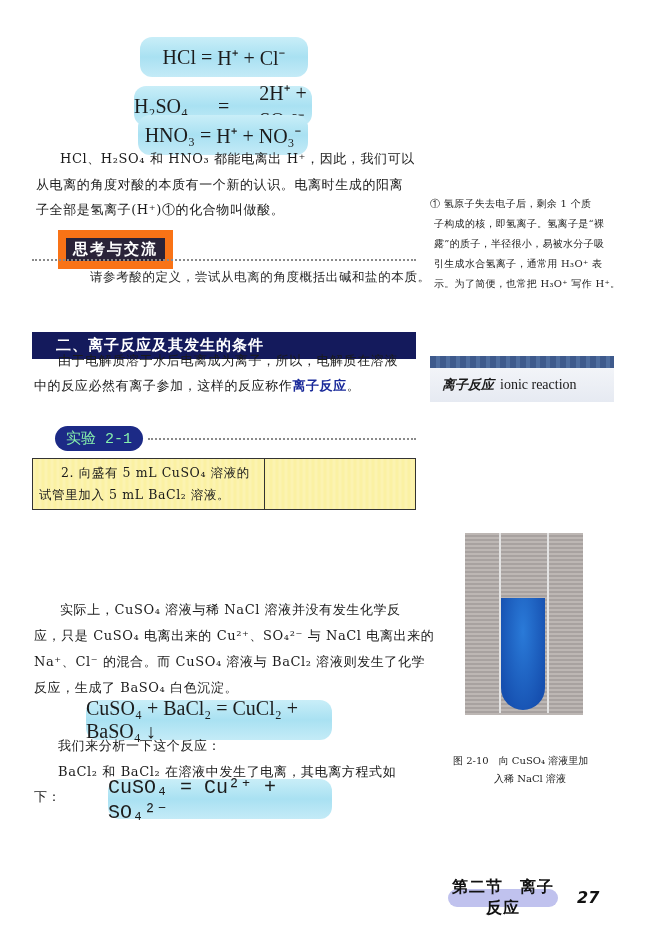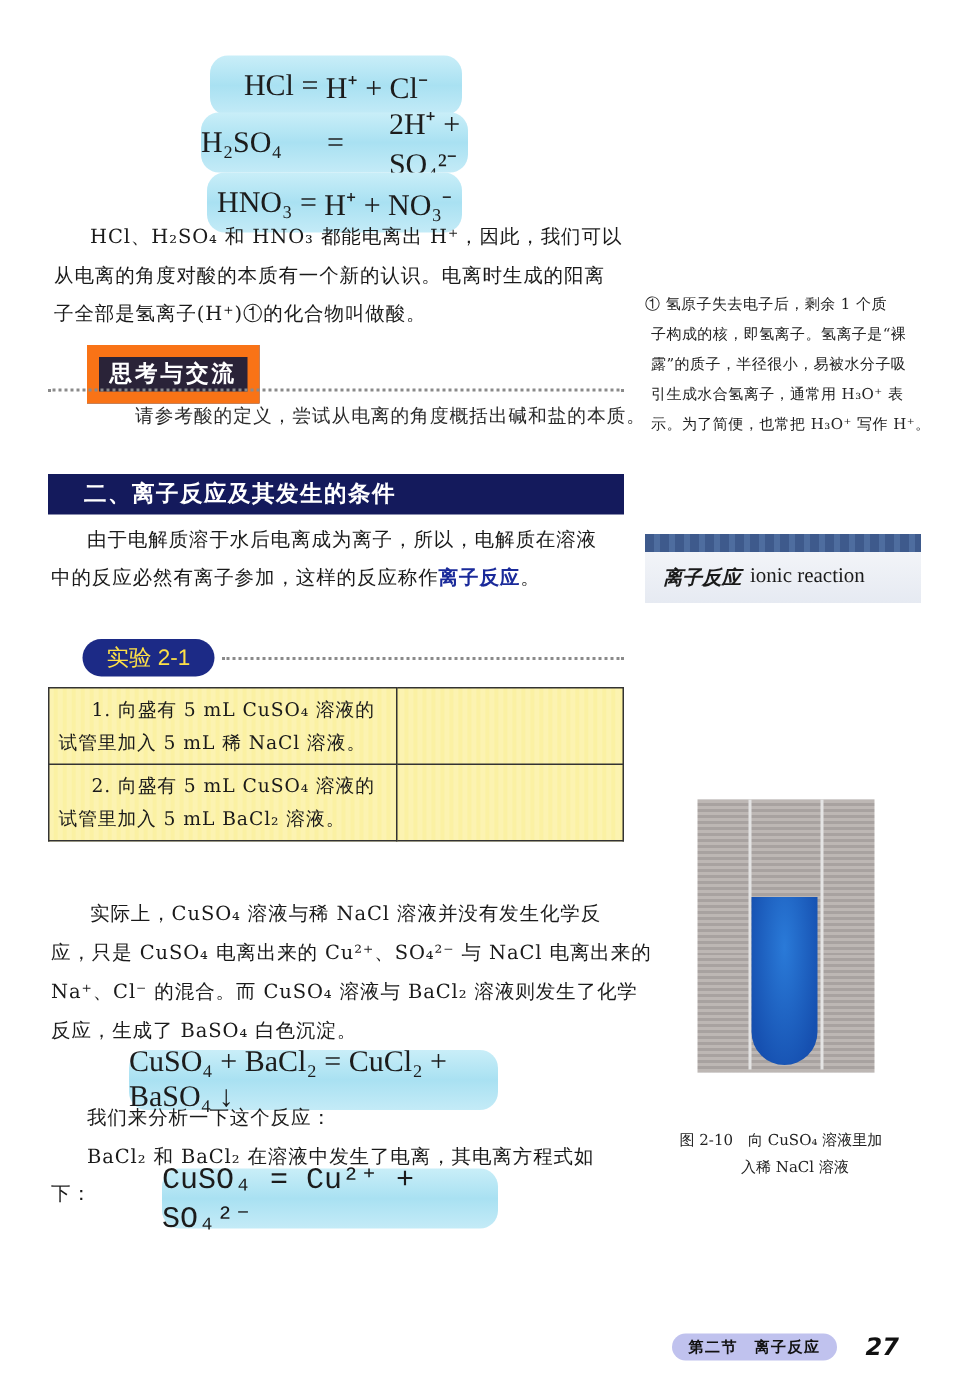--- a/index.html
+++ b/index.html
@@ -9,49 +9,49 @@
         background: linear-gradient(180deg, #c9eef8 0%, #a9e1f2 50%, #c4ebf7 100%);
         font-family: "Liberation Serif", serif; font-size: 20px; color: #1c1c1c;
         display: flex; align-items: center; justify-content: center; }
   .para { position: absolute; font-size: 13px; line-height: 25px; letter-spacing: 0.6px; }
   .side { position: absolute; font-size: 10px; line-height: 21px; letter-spacing: 0.3px; color: #222; }
   .dots { position: absolute; height: 0; border-top: 2px dotted #8a8a8a; }
   .think { position: absolute; background: #2a2338; color: #fff; font-family: "DejaVu Sans", sans-serif;
            font-weight: bold; font-size: 15px; letter-spacing: 2px; padding: 2px 7px;
            border: 8px solid #f97316; }
   .section-bar { position: absolute; background: #141a5c; color: #fff; font-family: "DejaVu Sans", sans-serif;
-                 font-weight: bold; font-size: 15px; letter-spacing: 1px; display: flex; align-items: center; padding-left: 24px; box-sizing: border-box; }
+                 font-weight: bold; font-size: 15px; letter-spacing: 1px; display: flex; align-items: center; padding-left: 24px; box-sizing: border-box; margin-top: 16px; }
   .kw-bar { position: absolute; height: 12px; background: repeating-linear-gradient(90deg, #3e5a8c 0 6px, #4e6d9f 6px 10px); }
   .kw-box { position: absolute; background: linear-gradient(180deg,#f2f4f8,#e6eaf2); font-size: 13px; display:flex; align-items:center; padding-left: 12px; box-sizing: border-box; }
-  .exp-pill { position: absolute; background: #1c2a86; color: #fde047; font-family: Liberation Sans, sans-serif;
+  .exp-pill { position: absolute; background: #1c2a86; color: #86efac; font-family: Liberation Mono, monospace;
               font-size: 15px; border-radius: 13px; display: flex; align-items: center; justify-content: center; }
   table.exp { position: absolute; border-collapse: collapse; background: #fbf1a3;
               background-image: repeating-linear-gradient(90deg, rgba(255,255,255,0.15) 0 3px, rgba(0,0,0,0) 3px 6px); }
   table.exp td, table.exp th { border: 1.5px solid #333; font-size: 12.5px; line-height: 22px; letter-spacing: 0.6px; }
   table.exp th { font-weight: bold; color: #8a5a00; height: 24px; letter-spacing: 8px; background: #fde97a; }
   table.exp td.exp-cell { padding: 3px 6px; width: 220px; vertical-align: top; height: 44px; }
   table.exp td.obs-cell { width: 148px; }
   .tube-photo { position: absolute; background: repeating-linear-gradient(0deg, #bdb7b4 0 2px, #a8a2a0 2px 4px); }
   .tube { position: absolute; border-left: 2px solid #e4e4e4; border-right: 2px solid #e4e4e4; }
   .liquid { position: absolute; background: radial-gradient(ellipse at 50% 30%, #2a7ad8, #1650b0 80%); border-radius: 0 0 22px 22px; }
   .caption { position: absolute; font-size: 10px; line-height: 17px; color: #222; margin-top: 30px; }
   .footer-pill { position: absolute; background: #c0c2ee; border-radius: 10px; font-family: "DejaVu Sans", sans-serif;
-                 font-size: 10px; font-weight: bold; color: #111; display: flex; align-items: center; justify-content: center; letter-spacing: 1px; }
+                 font-size: 16px; font-weight: bold; color: #111; display: flex; align-items: center; justify-content: center; letter-spacing: 1px; text-align: center; }
   .page-num { position: absolute; font-family: "DejaVu Sans", sans-serif; font-weight: bold; font-style: italic; font-size: 16px; color: #111; }
   .blue-kw { color: #1a2a9a; font-weight: bold; font-family: "DejaVu Sans", sans-serif; }
 </style>
 </head>
 <body>
 
 <div class="eq" style="left:140px; top:37px; width:168px;">
   <span>HCl</span>
   <span>&nbsp;=&nbsp;</span>
   <span>H⁺ + Cl⁻</span>
 </div>
-<div class="eq" style="left:134px; top:75px; width:178px;gap:25px;">
+<div class="eq" style="left:134px; top:86px; width:178px;gap:25px;">
   <span>H₂SO₄</span>
   <span>&nbsp;=&nbsp;</span>
   <span>2H⁺ + SO₄²⁻</span>
 </div>
 <div class="eq" style="left:138px; top:115px; width:170px;">
   <span>HNO₃</span>
   <span>&nbsp;=&nbsp;</span>
   <span>H⁺ + NO₃⁻</span>
 </div>
 
@@ -84,27 +84,20 @@
   <span style="font-family:'Liberation Serif',serif; font-size:14px;">ionic reaction</span>
 </div>
 
 <div class="exp-pill" style="left:55px; top:426px; width:88px; height:25px;">实验 2-1</div>
 <div class="dots" style="left:148px; top:438px; width:268px;"></div>
 
 <table class="exp" style="left:32px; top:458px; width:384px;">
   <tbody>
   <tr>
     <td class="exp-cell">
-      <div style="padding-left:22px;">1. 向盛有 5 mL CuSO₄ 溶液的</div>
-      <div>试管里加入 5 mL 稀 NaCl 溶液。</div>
-    </td>
-    <td class="obs-cell"></td>
-  </tr>
-  <tr>
-    <td class="exp-cell">
       <div style="padding-left:22px;">2. 向盛有 5 mL CuSO₄ 溶液的</div>
       <div>试管里加入 5 mL BaCl₂ 溶液。</div>
     </td>
     <td class="obs-cell"></td>
   </tr>
 </tbody>
   </table>
 
 <div class="para" style="left:60px; top:597px;">实际上，CuSO₄ 溶液与稀 NaCl 溶液并没有发生化学反</div>
 <div class="para" style="left:34px; top:623px;">应，只是 CuSO₄ 电离出来的 Cu²⁺、SO₄²⁻ 与 NaCl 电离出来的</div>

